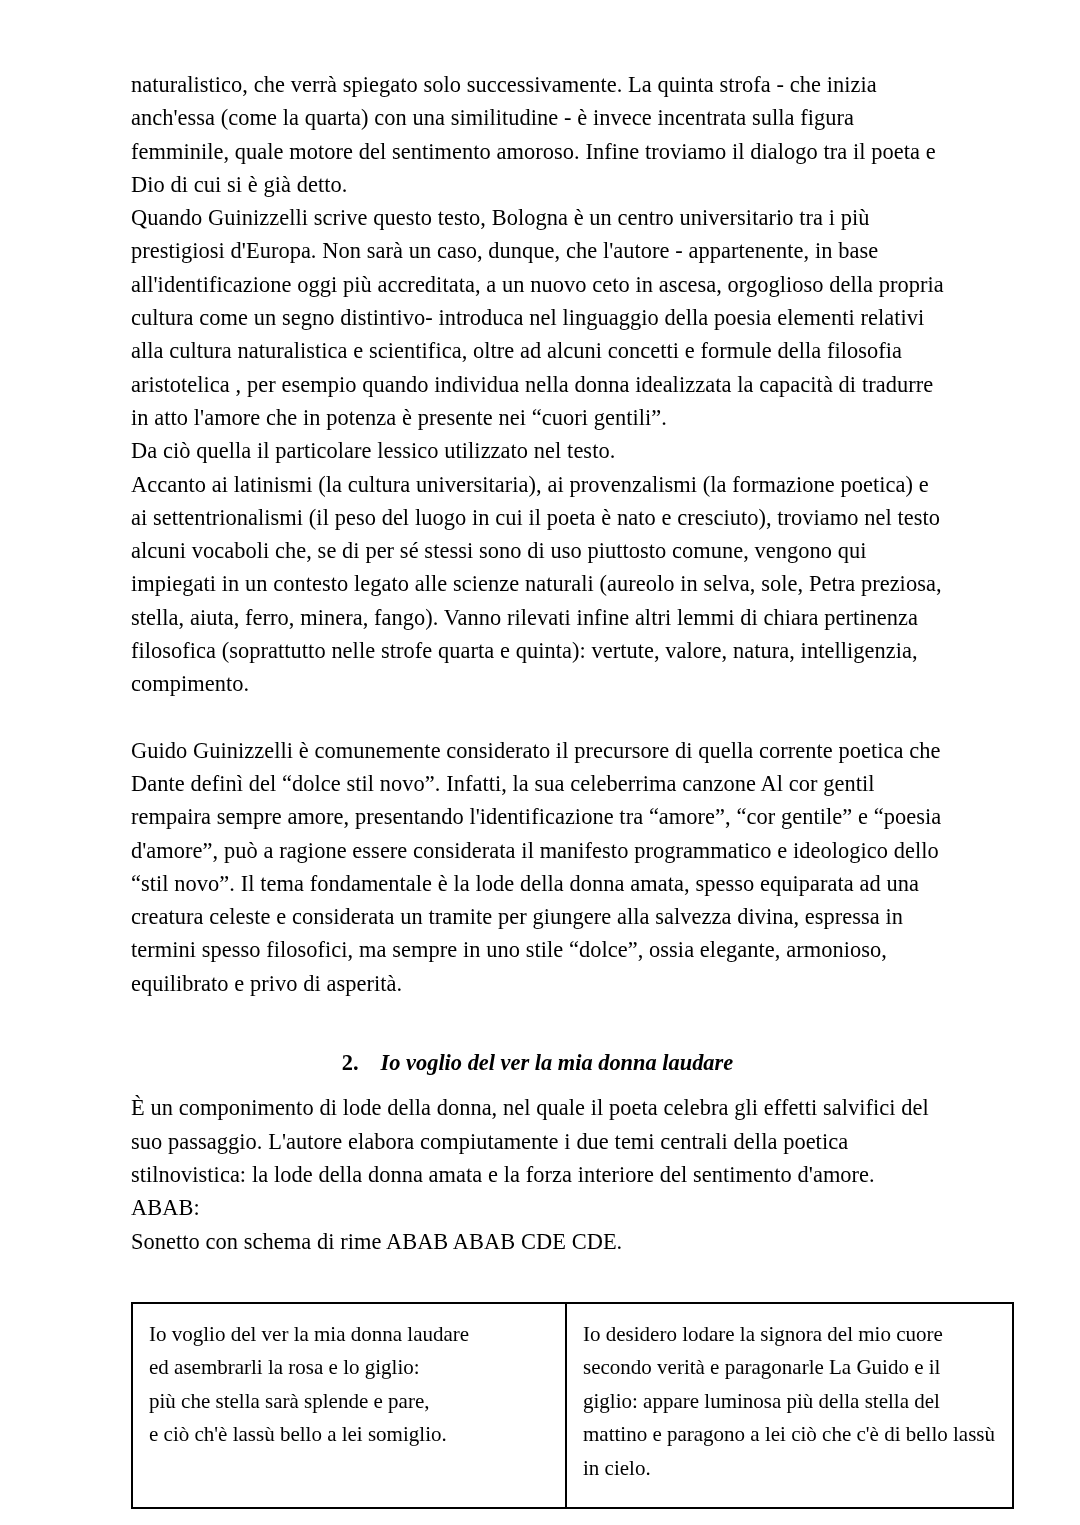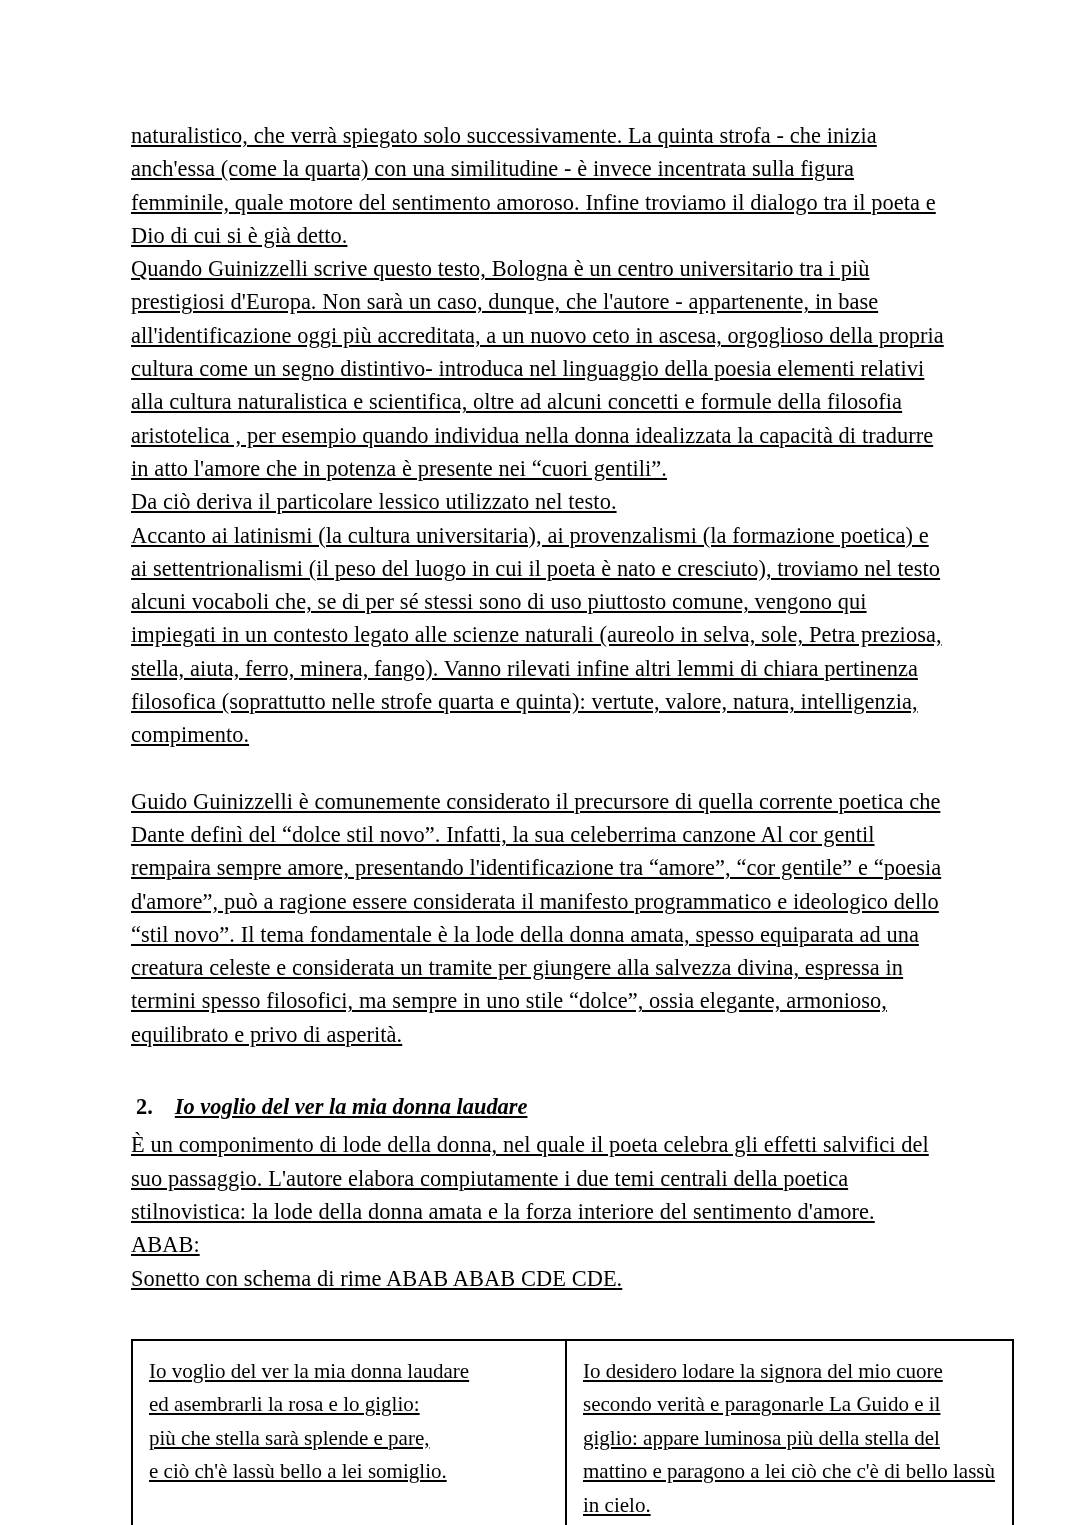--- a/index.html
+++ b/index.html
@@ -13,22 +13,21 @@
     font-family: "Liberation Serif", "DejaVu Serif", serif;
     color: #000000;
     -webkit-font-smoothing: antialiased;
   }
 
   .page {
     position: relative;
     width: 936px;
     height: 1525px;
     box-sizing: border-box;
-    padding: 119px 136px 0 131px;
-    text-decoration: underline;
+    padding: 68px 136px 0 131px;
   }
 
   .doc-body {
     width: 813px;
   }
 
   p.para {
     margin: 0;
     font-size: 22.4px;
     line-height: 33.3px;
@@ -39,23 +38,24 @@
 
   .spacer-blank {
     height: 33px;
   }
 
   .section-label {
     font-weight: bold;
   }
 
   .numbered-heading {
-    margin: 5px;
+    margin: 12px;
     font-size: 22.4px;
     line-height: 33.3px;
+    text-align: center;
     font-weight: bold;
     font-style: italic;
     padding-top: 34px;
   }
   .numbered-heading .num {
     font-style: normal;
     font-weight: bold;
     display: inline-block;
     margin-right: 22px;
   }
@@ -91,21 +91,21 @@
 </head>
 <body>
 
 <div class="page">
   <div class="doc-body">
 
     <p class="para">naturalistico, che verrà spiegato solo successivamente. La quinta strofa - che inizia anch'essa (come la quarta) con una similitudine - è invece incentrata sulla figura femminile, quale motore del sentimento amoroso. Infine troviamo il dialogo tra il poeta e Dio di cui si è già detto.</p>
 
     <p class="para">Quando Guinizzelli scrive questo testo, Bologna è un centro universitario tra i più prestigiosi d'Europa. Non sarà un caso, dunque, che l'autore - appartenente, in base all'identificazione oggi più accreditata, a un nuovo ceto in ascesa, orgoglioso della propria cultura come un segno distintivo- introduca nel linguaggio della poesia elementi relativi alla cultura naturalistica e scientifica, oltre ad alcuni concetti e formule della filosofia aristotelica , per esempio quando individua nella donna idealizzata la capacità di tradurre in atto l'amore che in potenza è presente nei “cuori gentili”.</p>
 
-    <p class="para">Da ciò deriva il particolare lessico utilizzato nel testo.</p>
+    <p class="para">Da ciò quella il particolare lessico utilizzato nel testo.</p>
 
     <p class="para">Accanto ai latinismi (la cultura universitaria), ai provenzalismi (la formazione poetica) e ai settentrionalismi (il peso del luogo in cui il poeta è nato e cresciuto), troviamo nel testo alcuni vocaboli che, se di per sé stessi sono di uso piuttosto comune, vengono qui impiegati in un contesto legato alle scienze naturali (aureolo in selva, sole, Petra preziosa, stella, aiuta, ferro, minera, fango). Vanno rilevati infine altri lemmi di chiara pertinenza filosofica (soprattutto nelle strofe quarta e quinta): vertute, valore, natura, intelligenzia, compimento.</p>
 
     <div class="spacer-blank"></div>
 
 
     <p class="para">Guido Guinizzelli è comunemente considerato il precursore di quella corrente poetica che Dante definì del “dolce stil novo”. Infatti, la sua celeberrima canzone Al cor gentil rempaira sempre amore, presentando l'identificazione tra “amore”, “cor gentile” e “poesia d'amore”, può a ragione essere considerata il manifesto programmatico e ideologico dello “stil novo”. Il tema fondamentale è la lode della donna amata, spesso equiparata ad una creatura celeste e considerata un tramite per giungere alla salvezza divina, espressa in termini spesso filosofici, ma sempre in uno stile “dolce”, ossia elegante, armonioso, equilibrato e privo di asperità.</p>
 
     <p class="numbered-heading"><span class="num">2.</span><span>Io voglio del ver la mia donna laudare</span></p>
 

